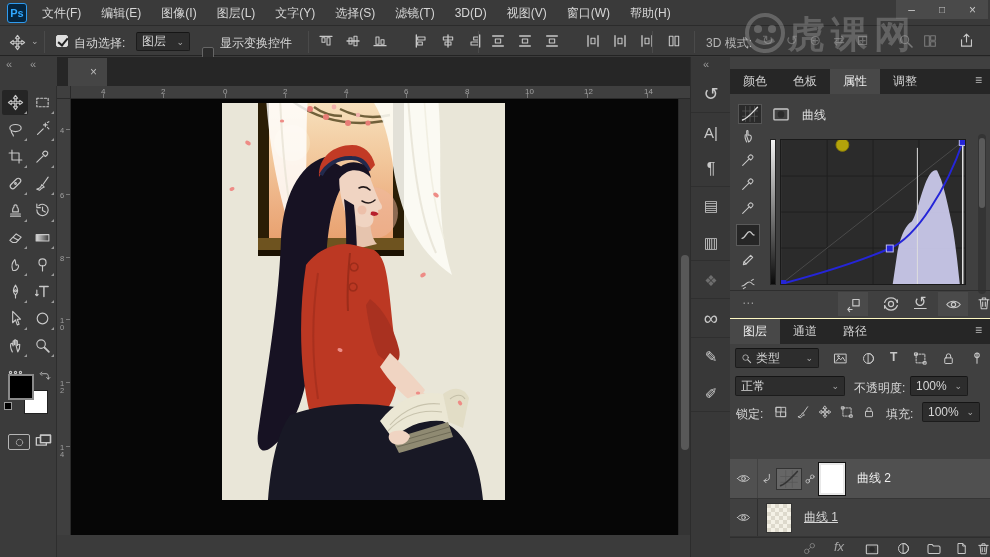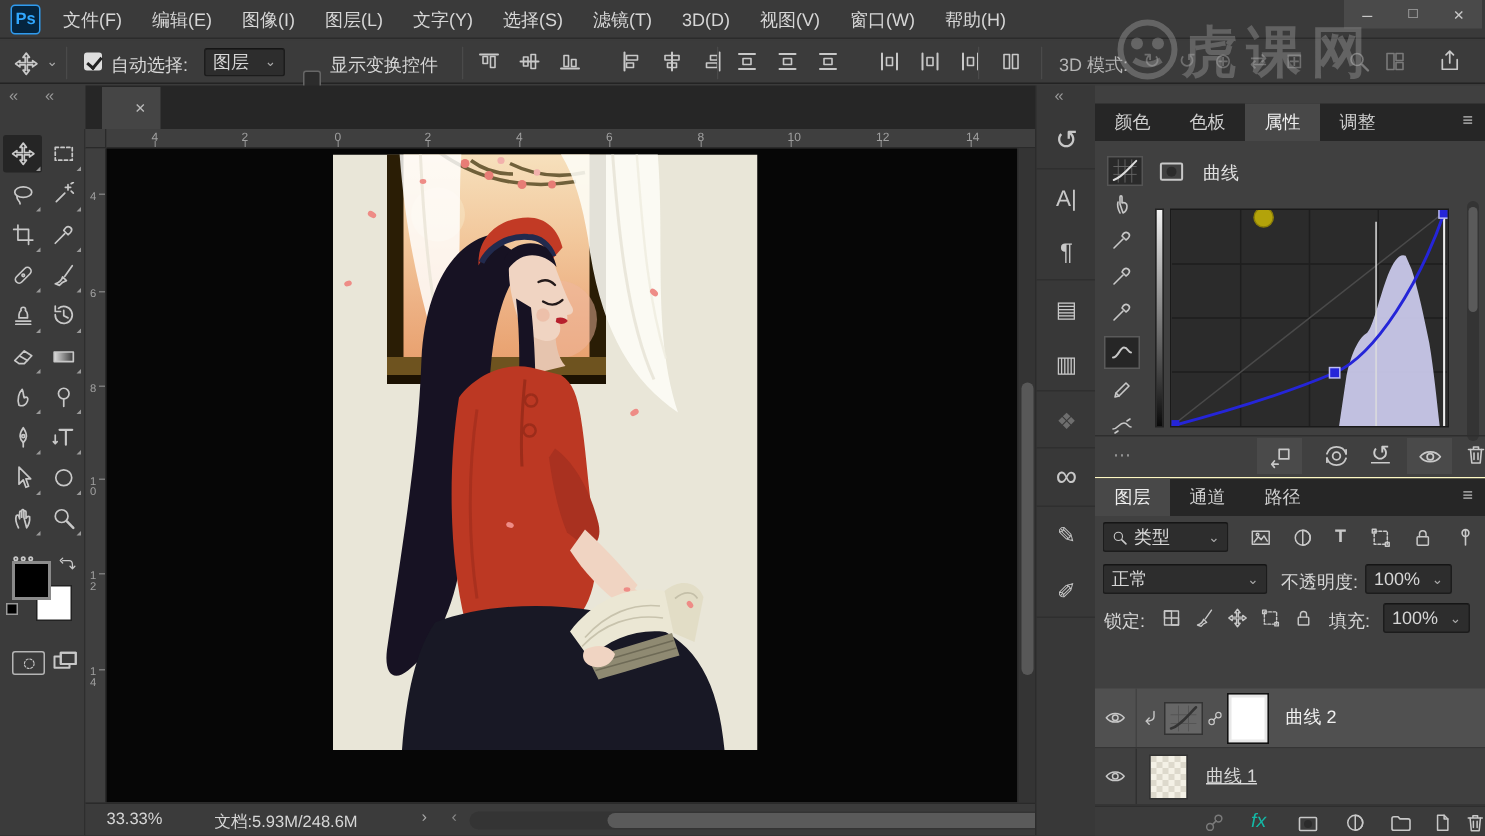--- a/index.html
+++ b/index.html
@@ -621,29 +621,20 @@
         <ellipse cx="238" cy="300" rx="2.6" ry="1.8" transform="rotate(50 238 300)"></ellipse>
         <ellipse cx="196" cy="290" rx="2.2" ry="1.5"></ellipse>
       </g>
     </svg>
   </div>
 
   <div class="abs" style="left:678px;top:99px;width:12px;height:436px;background:#343434;border-left:1px solid #2a2a2a">
     <div class="abs" style="left:2px;top:156px;width:8px;height:195px;background:#585858;border-radius:4px"></div>
   </div>
 
-  <div class="abs" style="left:57px;top:535px;width:673px;height:22px;background:#3b3b3b;border-top:1px solid #2a2a2a;font-size:11px">
-    <span class="abs txt" style="left:14px;top:4px">33.33%</span>
-    <span class="abs txt" style="left:86px;top:4px">文档:5.93M/248.6M</span>
-    <span class="abs" style="left:224px;top:3px;color:#aaa">›</span>
-    <span class="abs" style="left:244px;top:3px;color:#888">‹</span>
-    <div class="abs" style="left:256px;top:5px;width:412px;height:12px;background:#343434;border-radius:6px">
-      <div class="abs" style="left:92px;top:1px;width:310px;height:10px;background:#5a5a5a;border-radius:5px"></div>
-    </div>
-  </div>
 
   <div class="abs" style="left:690px;top:57px;width:40px;height:500px;background:#383838;border-left:1px solid #2c2c2c">
     <span class="abs" style="left:12px;top:1px;color:#9a9a9a;font-size:11px">«</span>
     <div class="abs glyph-btn" style="left:0;top:18px;width:40px;height:38px;border-bottom:1px solid #2f2f2f;font-size:18px">↺</div>
     <div class="abs glyph-btn" style="left:0;top:57px;width:40px;height:36px;font-size:15px">A|</div>
     <div class="abs glyph-btn" style="left:0;top:94px;width:40px;height:36px;border-bottom:1px solid #2f2f2f;font-size:16px">¶</div>
     <div class="abs glyph-btn" style="left:0;top:131px;width:40px;height:36px;font-size:15px">▤</div>
     <div class="abs glyph-btn" style="left:0;top:168px;width:40px;height:36px;border-bottom:1px solid #2f2f2f;font-size:15px">▥</div>
     <div class="abs glyph-btn" style="left:0;top:206px;width:40px;height:36px;border-bottom:1px solid #2f2f2f;font-size:15px;color:#6e6e6e">❖</div>
     <div class="abs glyph-btn" style="left:0;top:243px;width:40px;height:38px;border-bottom:1px solid #2f2f2f;font-size:20px">∞</div>
@@ -837,21 +828,21 @@
           </div>
         <div style="width:26px;height:30px;margin-left:8px;border:1px solid #333;background:
           repeating-conic-gradient(#f4f1e6 0% 25%, #ddd9cc 0% 50%) 0 0/8px 8px"></div>
         <span style="margin-left:12px;text-decoration:underline">曲线 1</span>
       </div>
 
       <div class="abs" style="left:0;top:218px;width:260px;height:21px;border-top:1px solid #2e2e2e;background:#3b3b3b">
         <svg class="abs ic dim" style="left:72px;top:3px" width="15" height="15" viewBox="0 0 24 24">
             <use href="#sym-link"></use>
           </svg>
-        <span class="abs" style="left:104px;top:1px;font-style:italic;color:#14b8a6;font-size:13px">fx</span>
+        <span class="abs" style="left:104px;top:1px;font-style:italic;color:#a3a3a3;font-size:13px">fx</span>
         <svg class="abs ic" style="left:134px;top:3px" width="16" height="16" viewBox="0 0 24 24">
             <use href="#sym-mask"></use>
           </svg>
         <svg class="abs ic" style="left:166px;top:3px" width="15" height="15" viewBox="0 0 24 24">
             <use href="#sym-adj"></use>
           </svg>
         <svg class="abs ic" style="left:196px;top:3px" width="16" height="16" viewBox="0 0 24 24">
             <use href="#sym-folder"></use>
           </svg>
         <svg class="abs ic" style="left:224px;top:3px" width="15" height="15" viewBox="0 0 24 24">

